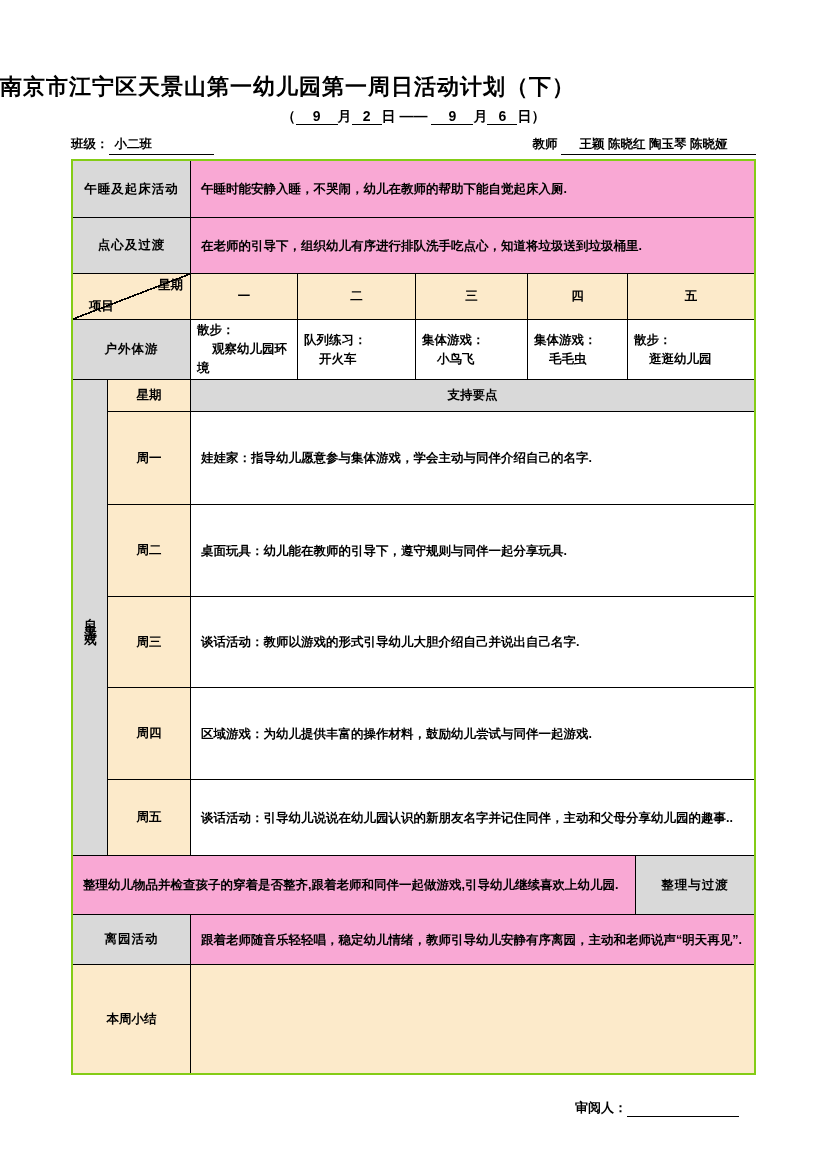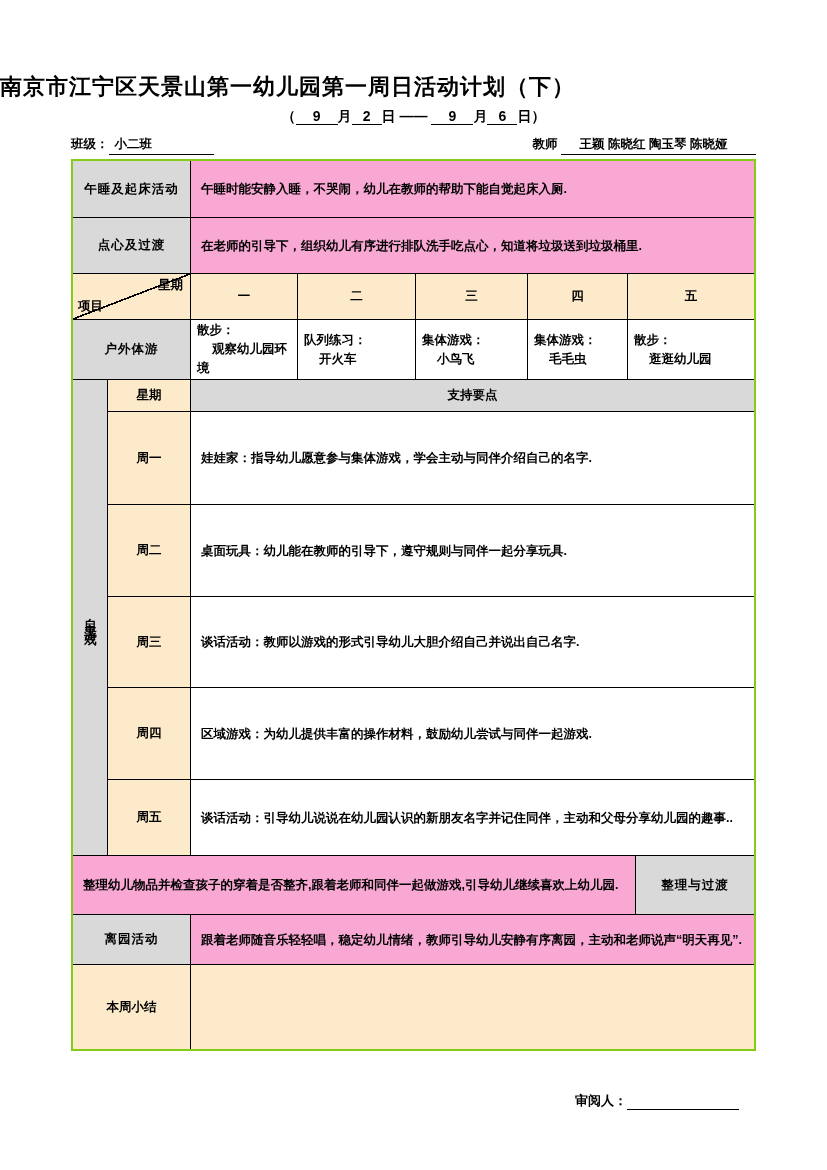--- a/index.html
+++ b/index.html
@@ -53,31 +53,31 @@
     flex: 1; background: #f9a8d4; display: flex; align-items: center;
     padding: 4px 10px; line-height: 1.6;
   }
 
   .r-nap { height: 57px; }
   .r-snack { height: 56px; }
   .r-weekhead { height: 46px; }
   .r-outdoor { height: 60px; }
   .r-tidy { height: 59px; }
   .r-leave { height: 50px; }
-  .r-summary { height: 84px; }
+  .r-summary { height: 108px; }
 
   
   .diag-cell {
     width: 118px; flex: 0 0 118px; position: relative;
     background: linear-gradient(to bottom right,
       #FCEACA calc(50% - 0.8px), #000 calc(50% - 0.8px),
       #000 calc(50% + 0.8px), #FCEACA calc(50% + 0.8px));
   }
   .diag-top { position: absolute; top: 3px; right: 7px; }
-  .diag-bottom { position: absolute; bottom: 4px; left: 5px; }
+  .diag-bottom { position: absolute; bottom: 4px; left: 16px; }
 
   .day-cell {
     background: #FCEACA; display: flex; align-items: center; justify-content: center;
   }
   .w1 { width: 107px; flex: 0 0 107px; }
   .w2 { width: 118px; flex: 0 0 118px; }
   .w3 { width: 112px; flex: 0 0 112px; }
   .w4 { width: 100px; flex: 0 0 100px; }
   .w5 { flex: 1; }
 
@@ -122,21 +122,21 @@
   .h-thu { height: 92px; }
   .h-fri { height: 75px; }
 
   .summary-label {
     width: 118px; flex: 0 0 118px; background: #FCEACA;
     display: flex; align-items: center; justify-content: center;
   }
   .summary-content { flex: 1; background: #FCEACA; }
 
   .footer-line {
-    margin-top: 41px; text-align: right; padding-right: 88px; font-size: 13px;
+    margin-top: 24px; text-align: right; padding-right: 88px; font-size: 13px;
   }
   .sign-blank {
     display: inline-block; width: 112px; border-bottom: 1.5px solid #000;
     height: 14px; vertical-align: bottom;
   }
 </style>
 </head>
 <body>
 
 <div class="page">

